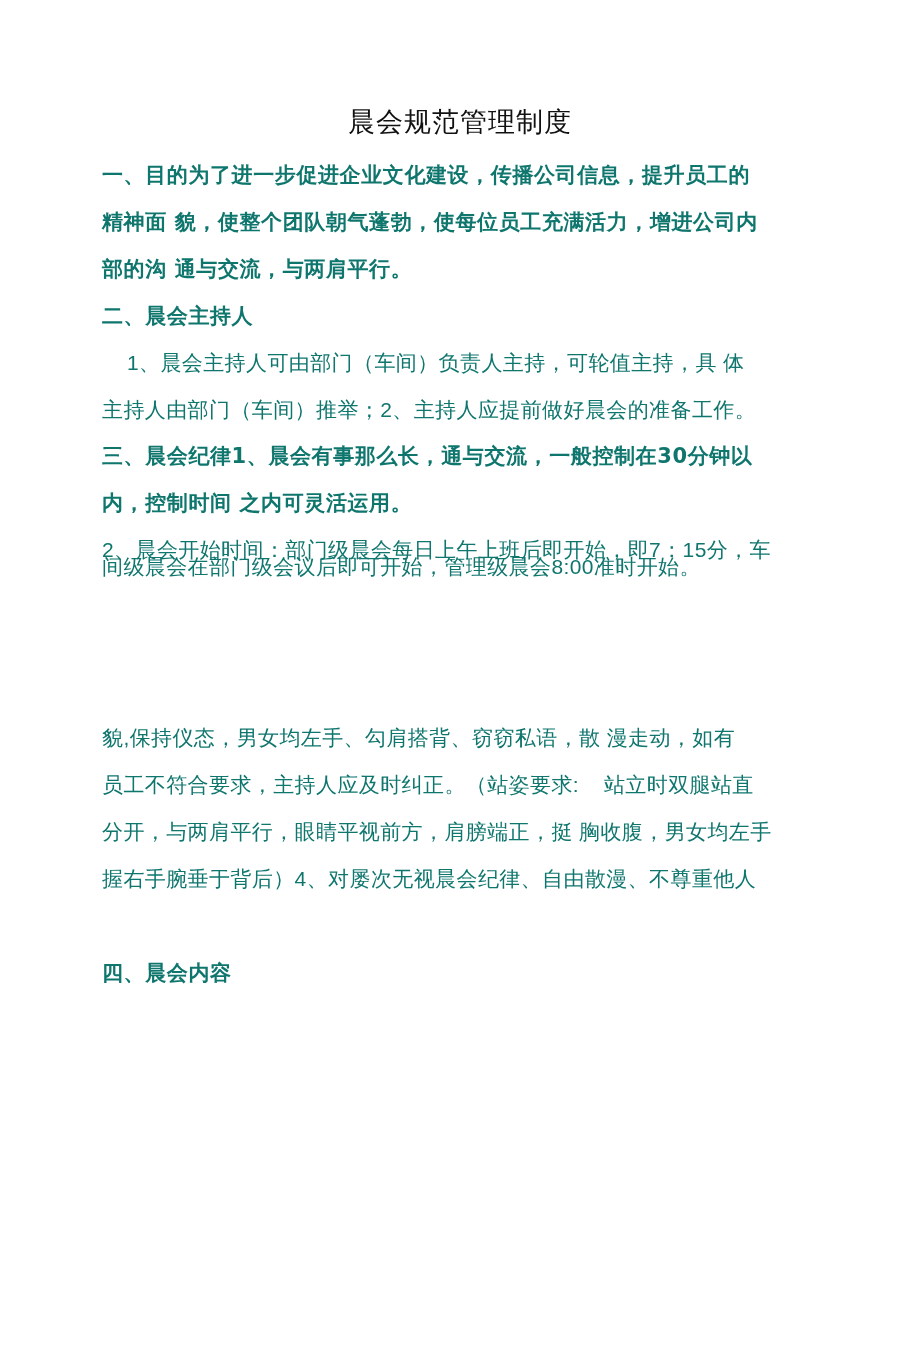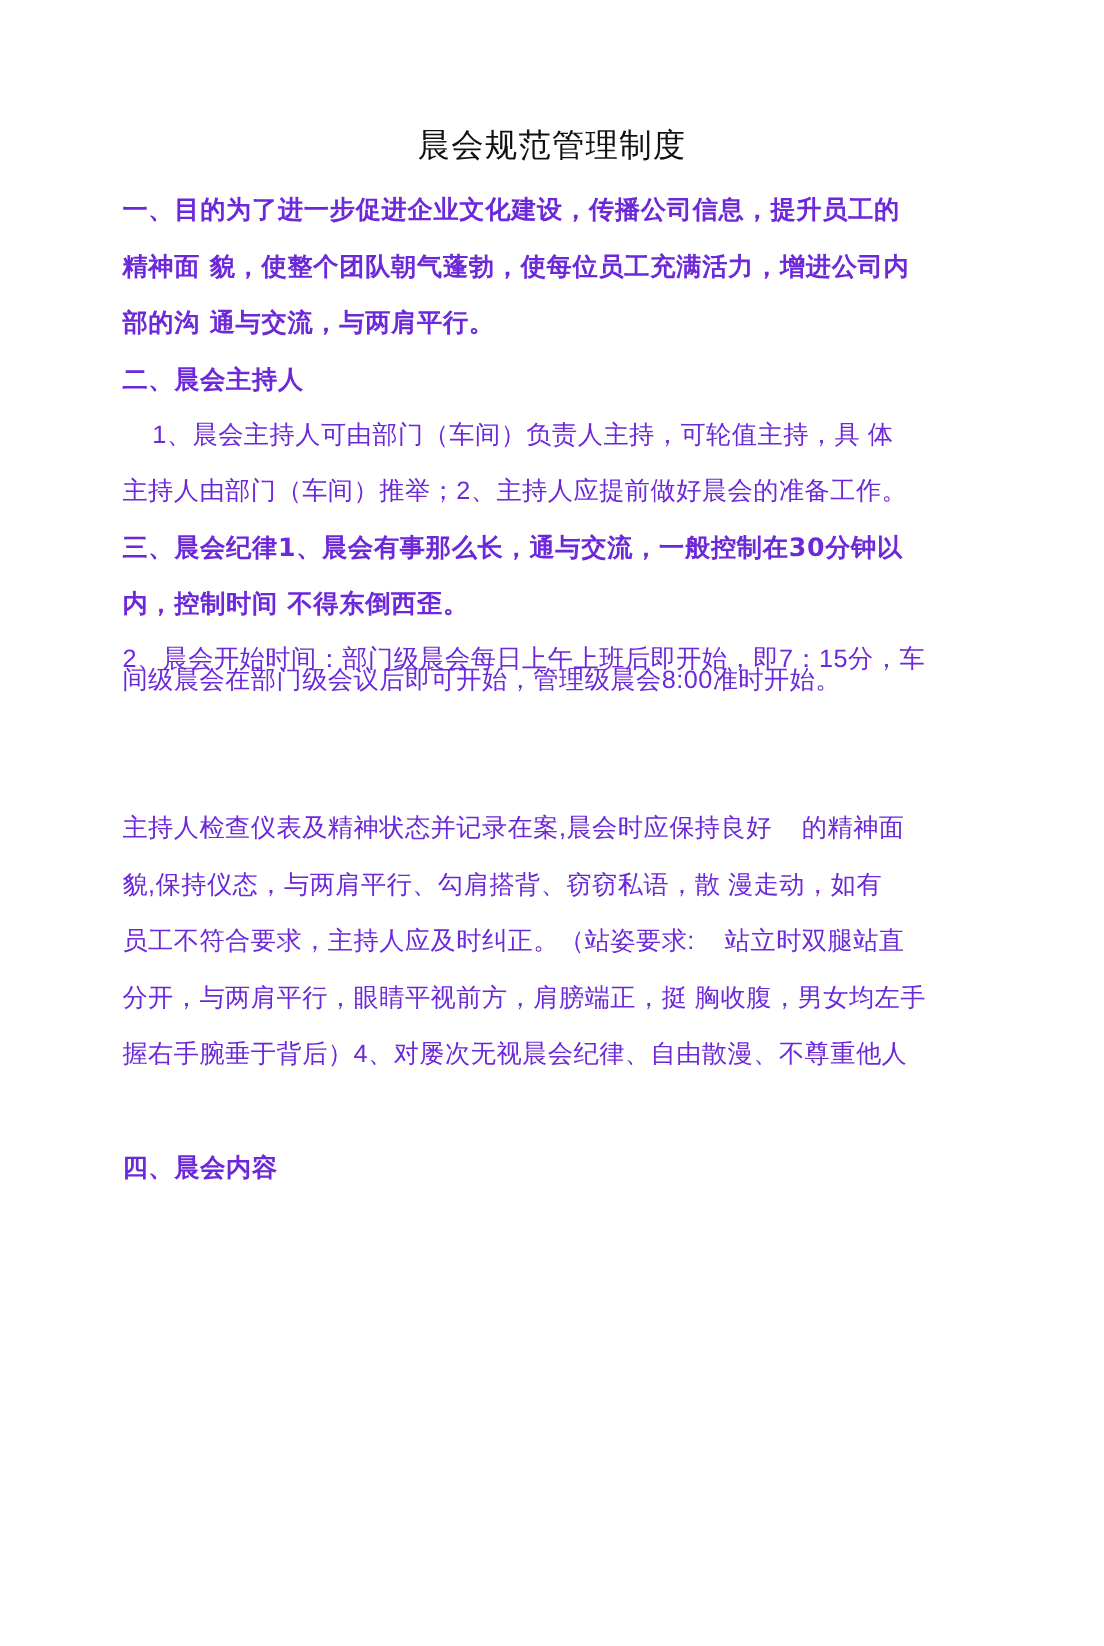--- a/index.html
+++ b/index.html
@@ -5,43 +5,42 @@
   html, body { margin: 0; padding: 0; background: #ffffff; }
   body { width: 920px; height: 1372px; position: relative; overflow: hidden; }
   .page { position: absolute; left: 0; top: 0; width: 920px; height: 1192px; background: #fff; color: #000; }
   .title {
     position: absolute; left: 0; width: 920px; top: 104px; text-align: center;
     font-family: "DejaVu Serif", "Liberation Serif", serif; font-size: 27px; line-height: 36px;
     letter-spacing: 1px; color: #111;
   }
   .line {
     position: absolute; left: 102px; white-space: pre; height: 30px; line-height: 30px;
-    font-size: 21px; color: #6d28d9;
+    font-size: 21px; color: #0f766e;
   }
   .bold { font-family: "DejaVu Sans", "Liberation Sans", sans-serif; font-weight: bold; letter-spacing: 0.6px; }
   .reg { font-family: Liberation Sans, sans-serif; letter-spacing: 0.4px; }
 </style>
 </head>
 <body>
 
 <div class="page">
   <div class="title">晨会规范管理制度</div>
 
   <div class="line bold" style="top:160px">一、目的为了进一步促进企业文化建设，传播公司信息，提升员工的</div>
   <div class="line bold" style="top:207px">精神面 貌，使整个团队朝气蓬勃，使每位员工充满活力，增进公司内</div>
   <div class="line bold" style="top:254px">部的沟 通与交流，与两肩平行。</div>
 
   <div class="line bold" style="top:301px">二、晨会主持人</div>
   <div class="line reg" style="top:348px">    1、晨会主持人可由部门（车间）负责人主持，可轮值主持，具 体</div>
   <div class="line reg" style="top:395px">主持人由部门（车间）推举；2、主持人应提前做好晨会的准备工作。</div>
 
   <div class="line bold" style="top:441px">三、晨会纪律1、晨会有事那么长，通与交流，一般控制在30分钟以</div>
-  <div class="line bold" style="top:488px">内，控制时间 不得东倒西歪。</div>
+  <div class="line bold" style="top:488px">内，控制时间 之内可灵活运用。</div>
   <div class="line reg" style="top:535px">2、晨会开始时间：部门级晨会每日上午上班后即开始，即7：15分，车</div>
   <div class="line reg" style="top:552px">间级晨会在部门级会议后即可开始，管理级晨会8:00准时开始。</div>
-  <div class="line reg" style="top:676px">主持人检查仪表及精神状态并记录在案,晨会时应保持良好    的精神面</div>
-  <div class="line reg" style="top:723px">貌,保持仪态，与两肩平行、勾肩搭背、窃窃私语，散 漫走动，如有</div>
+  <div class="line reg" style="top:723px">貌,保持仪态，男女均左手、勾肩搭背、窃窃私语，散 漫走动，如有</div>
   <div class="line reg" style="top:770px">员工不符合要求，主持人应及时纠正。（站姿要求:    站立时双腿站直</div>
   <div class="line reg" style="top:817px">分开，与两肩平行，眼睛平视前方，肩膀端正，挺 胸收腹，男女均左手</div>
   <div class="line reg" style="top:864px">握右手腕垂于背后）4、对屡次无视晨会纪律、自由散漫、不尊重他人</div>
 
   <div class="line bold" style="top:958px">四、晨会内容</div>
 </div>
 
 </body></html>

